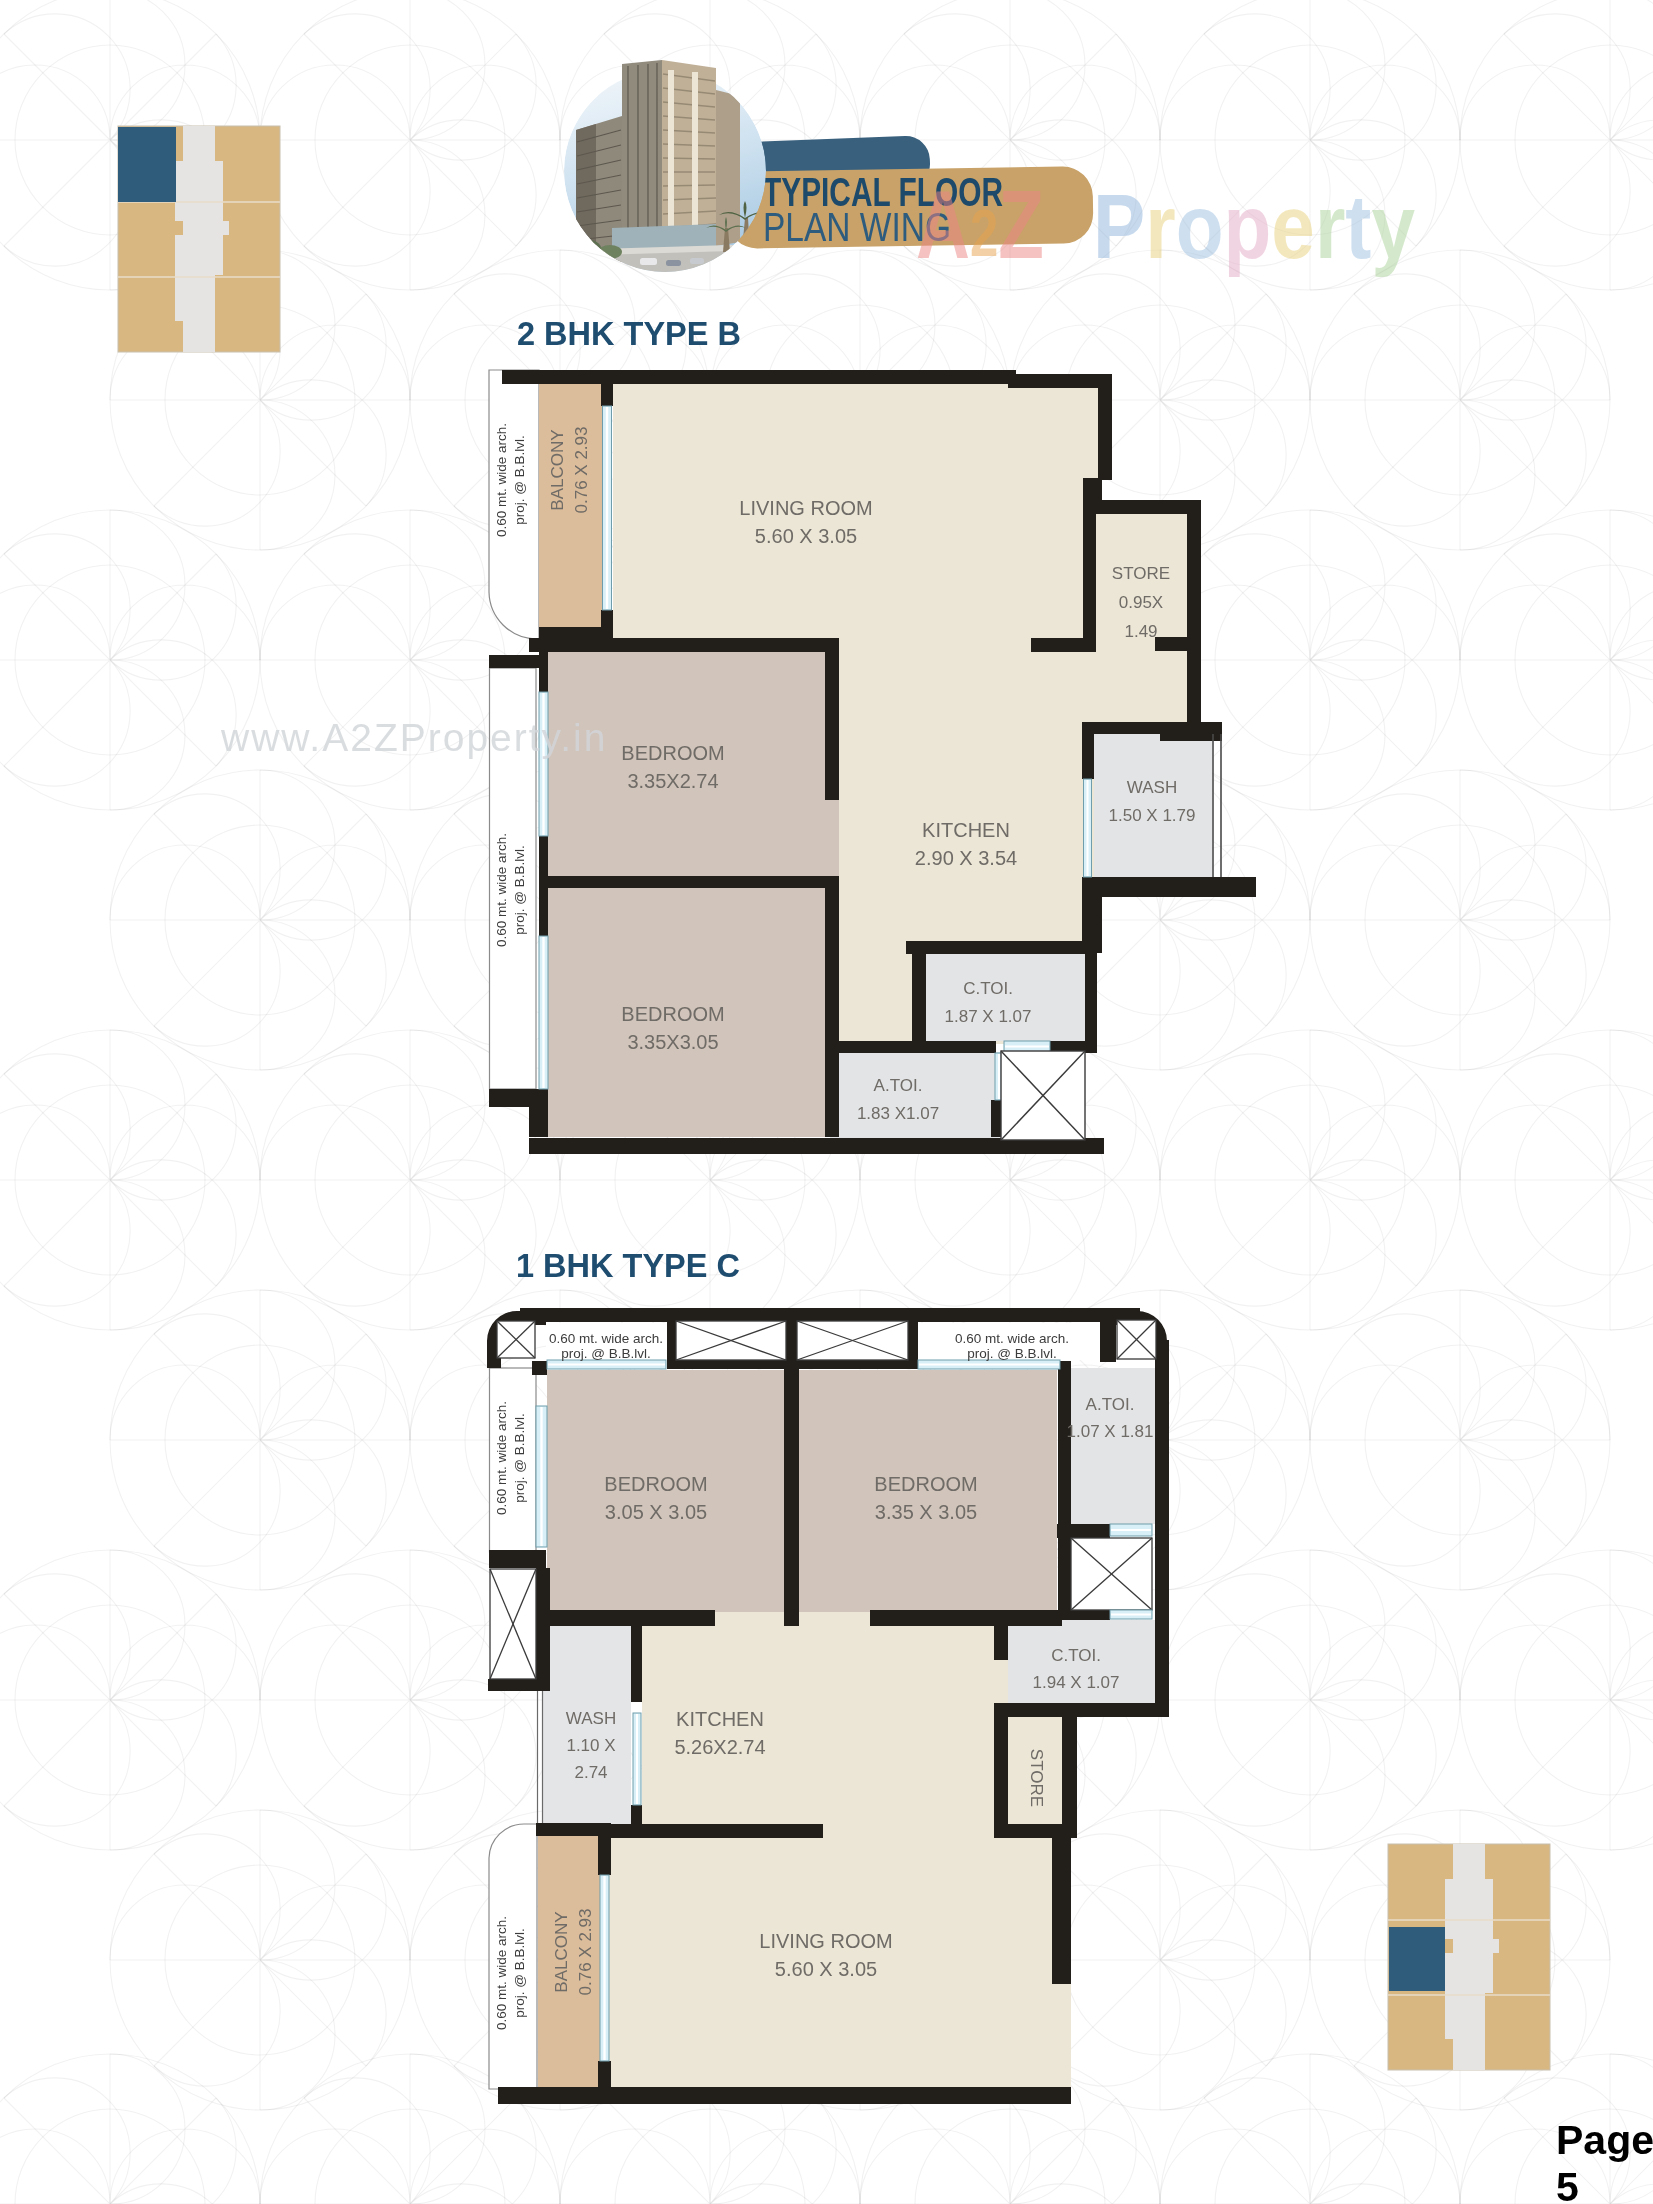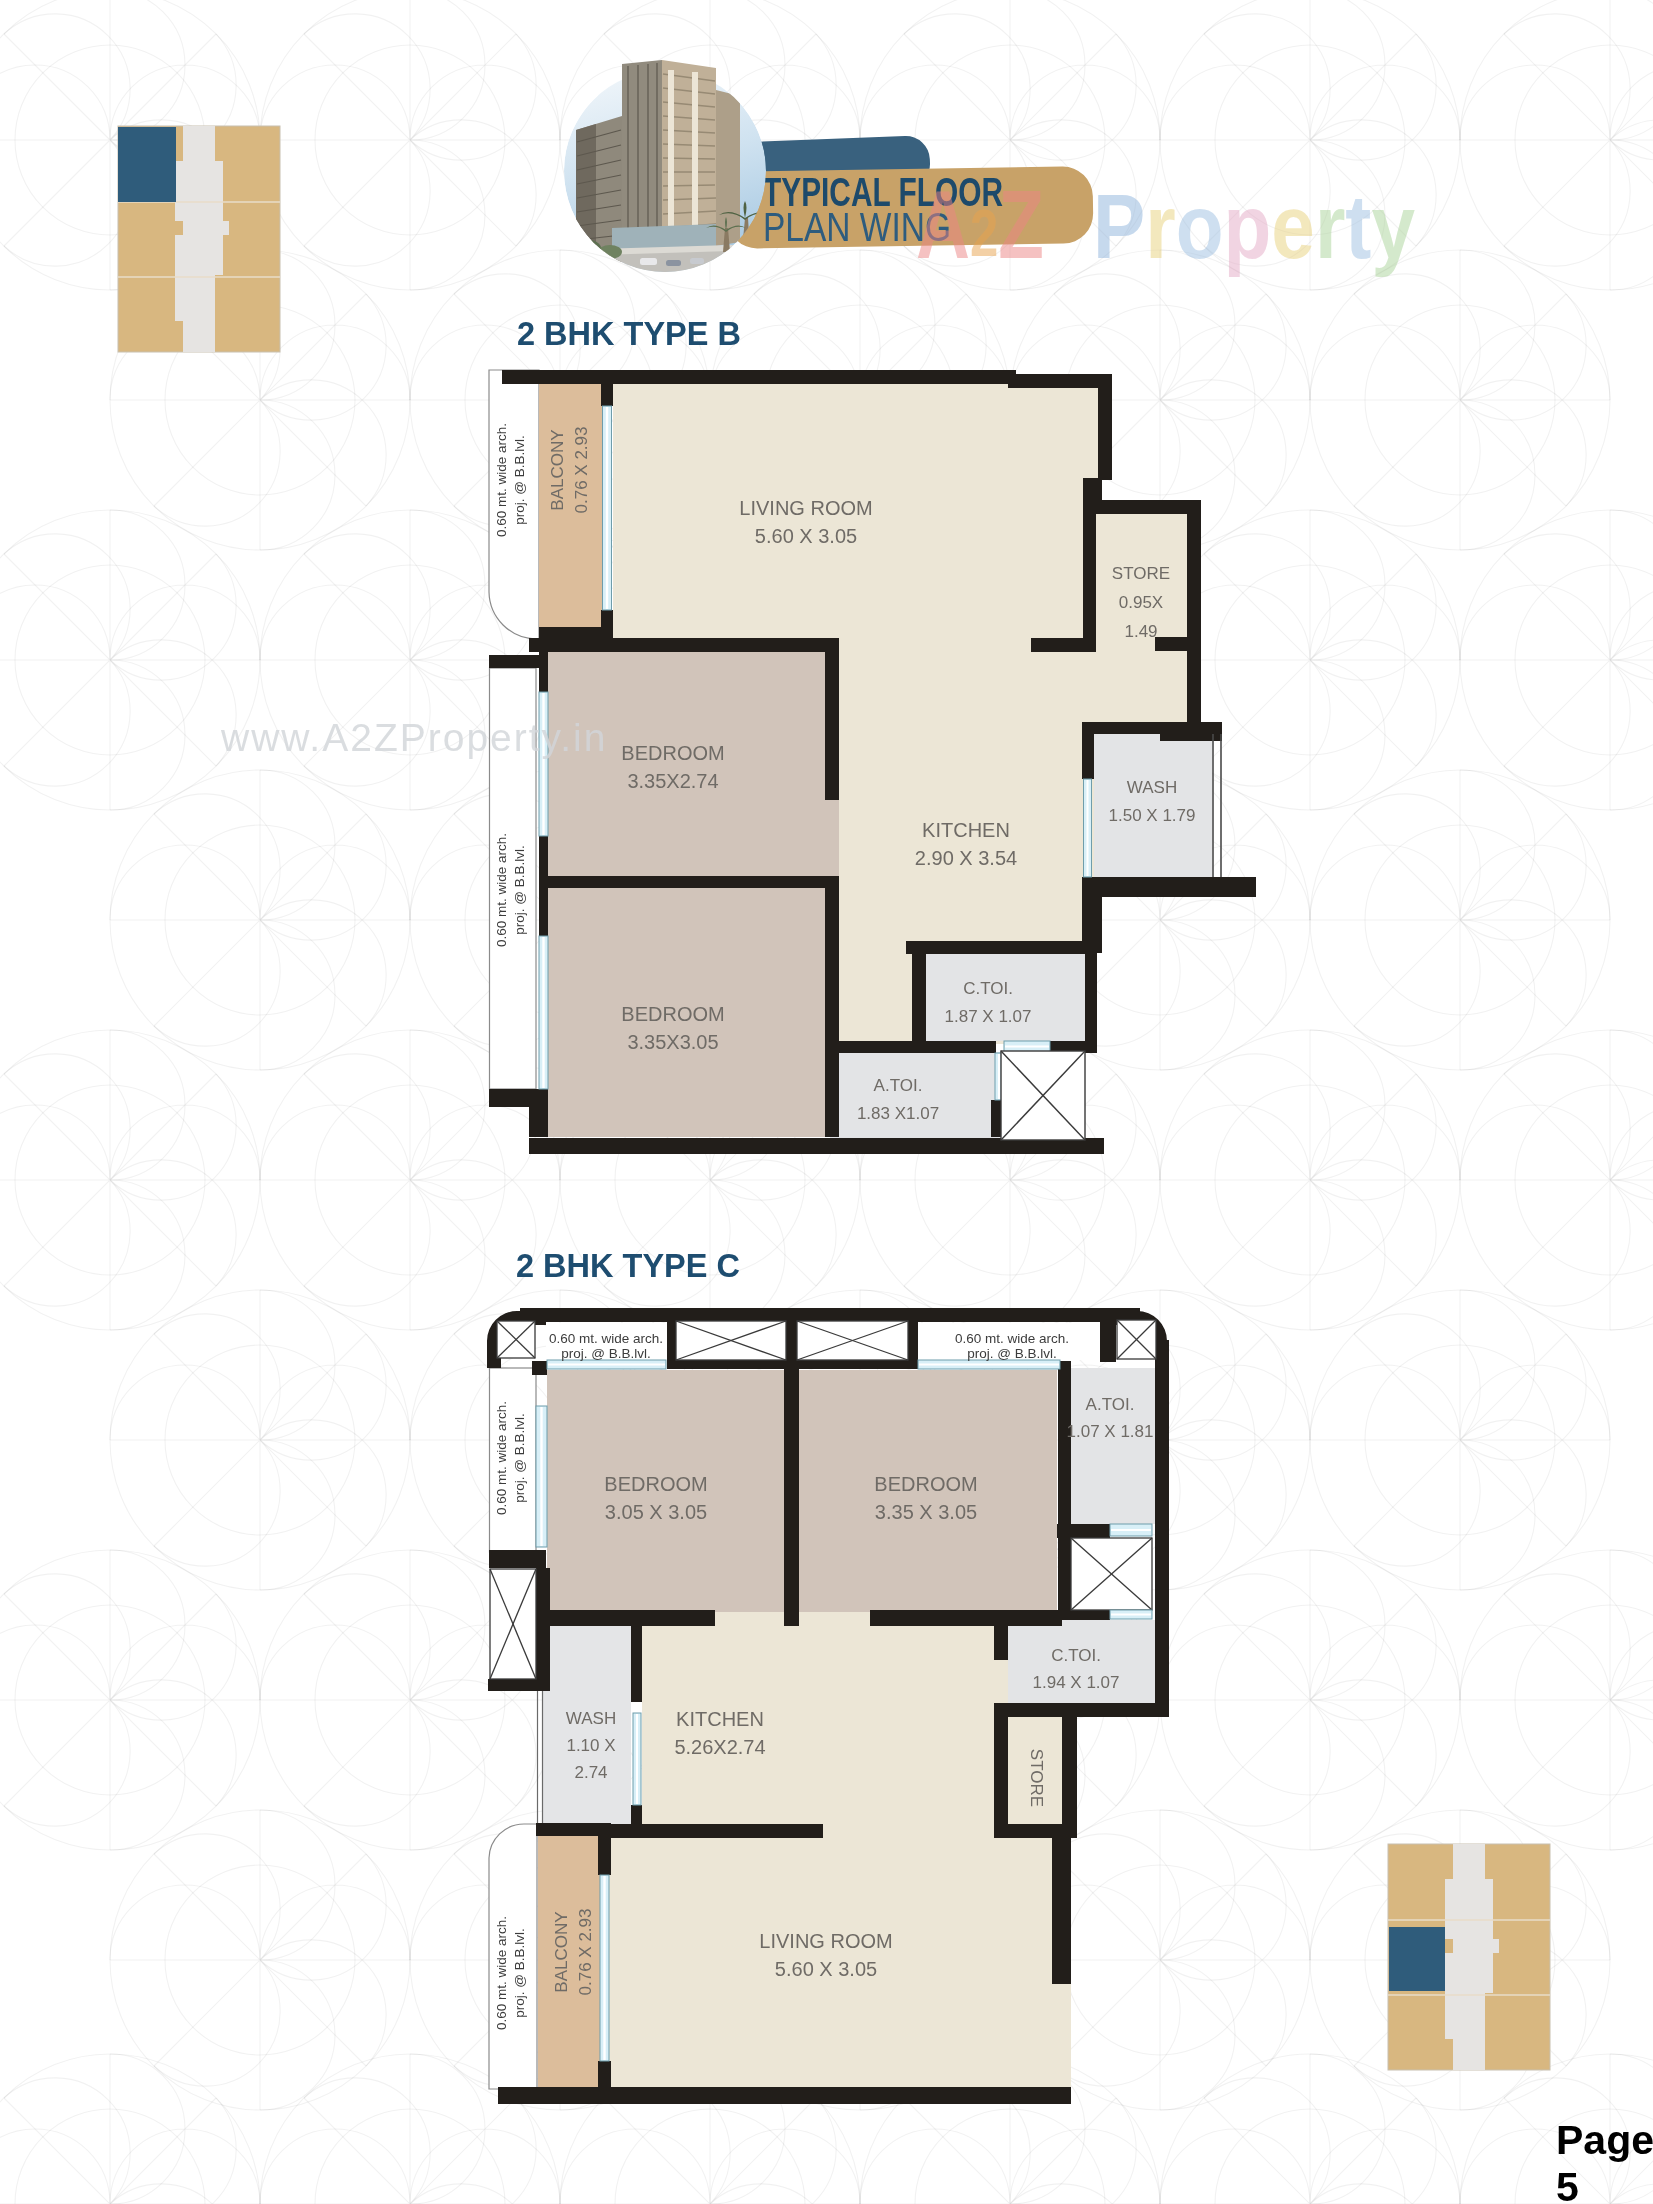--- a/index.html
+++ b/index.html
@@ -352,21 +352,21 @@
     <text x="988" y="994" font-size="17">C.TOI.</text>
     <text x="988" y="1022" font-size="17">1.87 X 1.07</text>
 
     <text x="898" y="1091" font-size="17">A.TOI.</text>
     <text x="898" y="1119" font-size="17">1.83 X1.07</text>
   </g>
 </svg>
 
 <div class="abs" style="left:221px;top:716px;font-size:39px;color:rgba(210,213,217,0.82);letter-spacing:2px;z-index:6;">www.A2ZProperty.in</div>
 
-<div class="abs title" style="left:516px;top:1248px;">2 BHK TYPE C</div>
+<div class="abs title" style="left:516px;top:1248px;">1 BHK TYPE C</div>
 
 <svg class="abs" style="left:480px;top:1295px" width="712" height="825" viewBox="480 1295 712 825">
 
   <rect x="546" y="1323" width="121" height="38" fill="#ffffff"></rect>
 
   <rect x="918" y="1323" width="189" height="37" fill="#ffffff"></rect>
 
   <rect x="489.5" y="1368" width="46.5" height="184" fill="#ffffff" stroke="#8b8b8b" stroke-width="1.2"></rect>
 
   <path d="M537,1824 L537,2089 L489,2089 L489,1858 A35,35 0 0 1 524,1824 Z" fill="#ffffff" stroke="#8b8b8b" stroke-width="1.2"></path>

